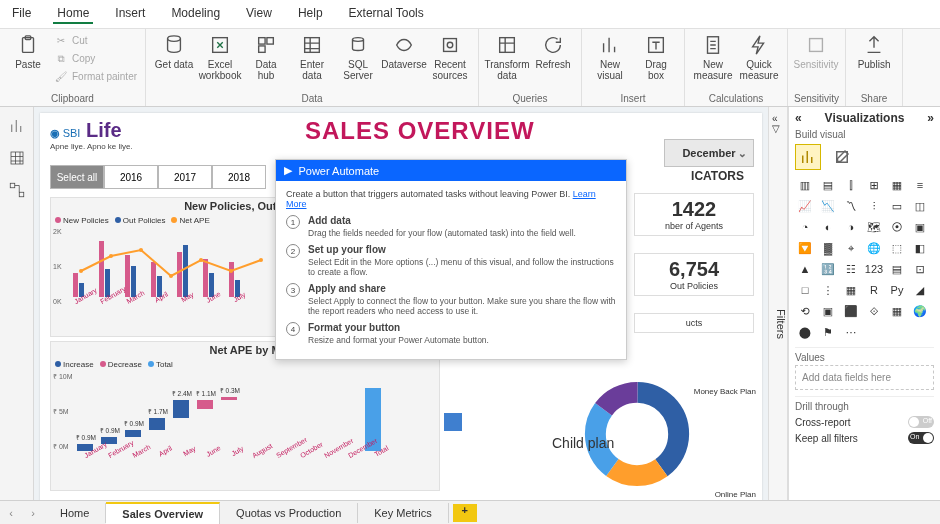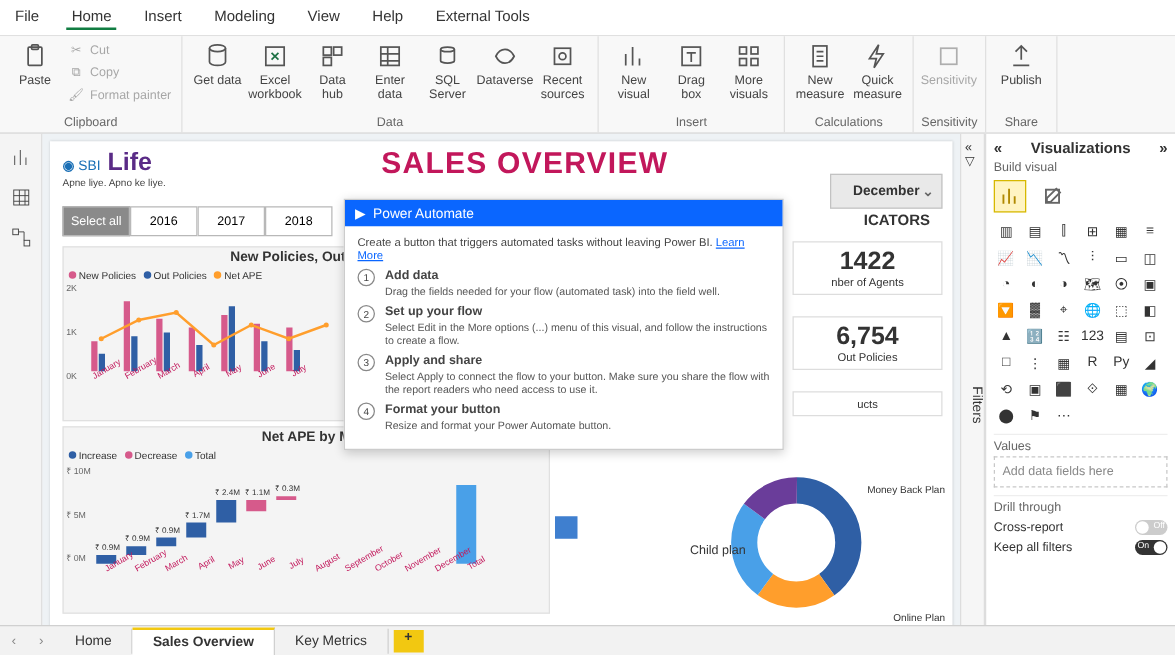--- a/index.html
+++ b/index.html
@@ -209,50 +209,61 @@
               <rect x="5" y="5" width="14" height="14"></rect>
               <circle cx="12" cy="12" r="3"></circle>
             </svg>
           </span>
           <span>Recent sources</span>
         </div>
     </div>
     <div class="ribbon-group-label">Data</div>
   </div>
 
-
   <div class="ribbon-group">
     <div class="ribbon-group-items">
       <div class="ribbon-btn">
           <span class="icon">
             <svg width="22" height="22" viewBox="0 0 24 24">
+              <rect x="4" y="4" width="16" height="16"></rect>
+              <path d="M4 10h16M10 4v16"></path>
+            </svg>
+          </span>
+          <span>Transform data</span>
+        </div>
+      <div class="ribbon-btn">
+          <span class="icon">
+            <svg width="22" height="22" viewBox="0 0 24 24">
+              <path d="M20 12a8 8 0 1 1-3-6.2M20 4v5h-5"></path>
+            </svg>
+          </span>
+          <span>Refresh</span>
+        </div>
+    </div>
+    <div class="ribbon-group-label">Queries</div>
+  </div>
+
+  <div class="ribbon-group">
+    <div class="ribbon-group-items">
+      <div class="ribbon-btn">
+          <span class="icon">
+            <svg width="22" height="22" viewBox="0 0 24 24">
               <path d="M5 20V10M11 20V4M17 20v-6"></path>
             </svg>
           </span>
           <span>New visual</span>
         </div>
       <div class="ribbon-btn">
           <span class="icon">
             <svg width="22" height="22" viewBox="0 0 24 24">
               <rect x="4" y="4" width="16" height="16"></rect>
               <path d="M8 9h8M12 9v8"></path>
             </svg>
           </span>
           <span>Drag box</span>
-        </div>
-      <div class="ribbon-btn">
-          <span class="icon">
-            <svg width="22" height="22" viewBox="0 0 24 24">
-              <rect x="4" y="4" width="6" height="6"></rect>
-              <rect x="14" y="4" width="6" height="6"></rect>
-              <rect x="4" y="14" width="6" height="6"></rect>
-              <rect x="14" y="14" width="6" height="6"></rect>
-            </svg>
-          </span>
-          <span>More visuals</span>
         </div>
     </div>
     <div class="ribbon-group-label">Insert</div>
   </div>
 
   <div class="ribbon-group">
     <div class="ribbon-group-items">
       <div class="ribbon-btn">
           <span class="icon">
             <svg width="22" height="22" viewBox="0 0 24 24">
@@ -490,21 +501,21 @@
 
       <div class="donut">
         <svg width="110" height="110" viewBox="0 0 42 42">
           <circle cx="21" cy="21" r="15.9" fill="#fff"></circle>
           <circle cx="21" cy="21" r="15.9" fill="transparent" stroke="#2f5fa5" stroke-width="8" stroke-dasharray="40 60" stroke-dashoffset="25"></circle>
           <circle cx="21" cy="21" r="15.9" fill="transparent" stroke="#ff9e2c" stroke-width="8" stroke-dasharray="20 80" stroke-dashoffset="85"></circle>
           <circle cx="21" cy="21" r="15.9" fill="transparent" stroke="#49a0e8" stroke-width="8" stroke-dasharray="25 75" stroke-dashoffset="65"></circle>
           <circle cx="21" cy="21" r="15.9" fill="transparent" stroke="#6a3d9a" stroke-width="8" stroke-dasharray="15 85" stroke-dashoffset="40"></circle>
         </svg>
         <div style="position:absolute;right:-4px;top:8px;font-size:8px">Money Back Plan</div>
-        <div style="position:absolute;left:-30px;top:56px;font-size:10px">Child plan</div>
+        <div style="position:absolute;left:-30px;top:56px;font-size:14px">Child plan</div>
         <div style="position:absolute;right:-4px;bottom:0;font-size:8px">Online Plan</div>
       </div>
 
       <div style="position:absolute;left:404px;top:300px;width:18px;height:18px;background:#3f7fcf"></div>
 
       <div class="overlay">
         <div class="overlay-head">
           <span>▶</span>
           <span>Power Automate</span>
         </div>
@@ -634,15 +645,16 @@
         </div>
     </div>
   </div>
 </div>
 
 <div class="page-tabs">
   <div class="nav">‹</div>
   <div class="nav">›</div>
   <div class="pg">Home</div>
   <div class="pg active">Sales Overview</div>
+  <div class="pg">Quotas vs Production</div>
   <div class="pg">Key Metrics</div>
   <div class="add">+</div>
 </div>
 
 </body></html>

